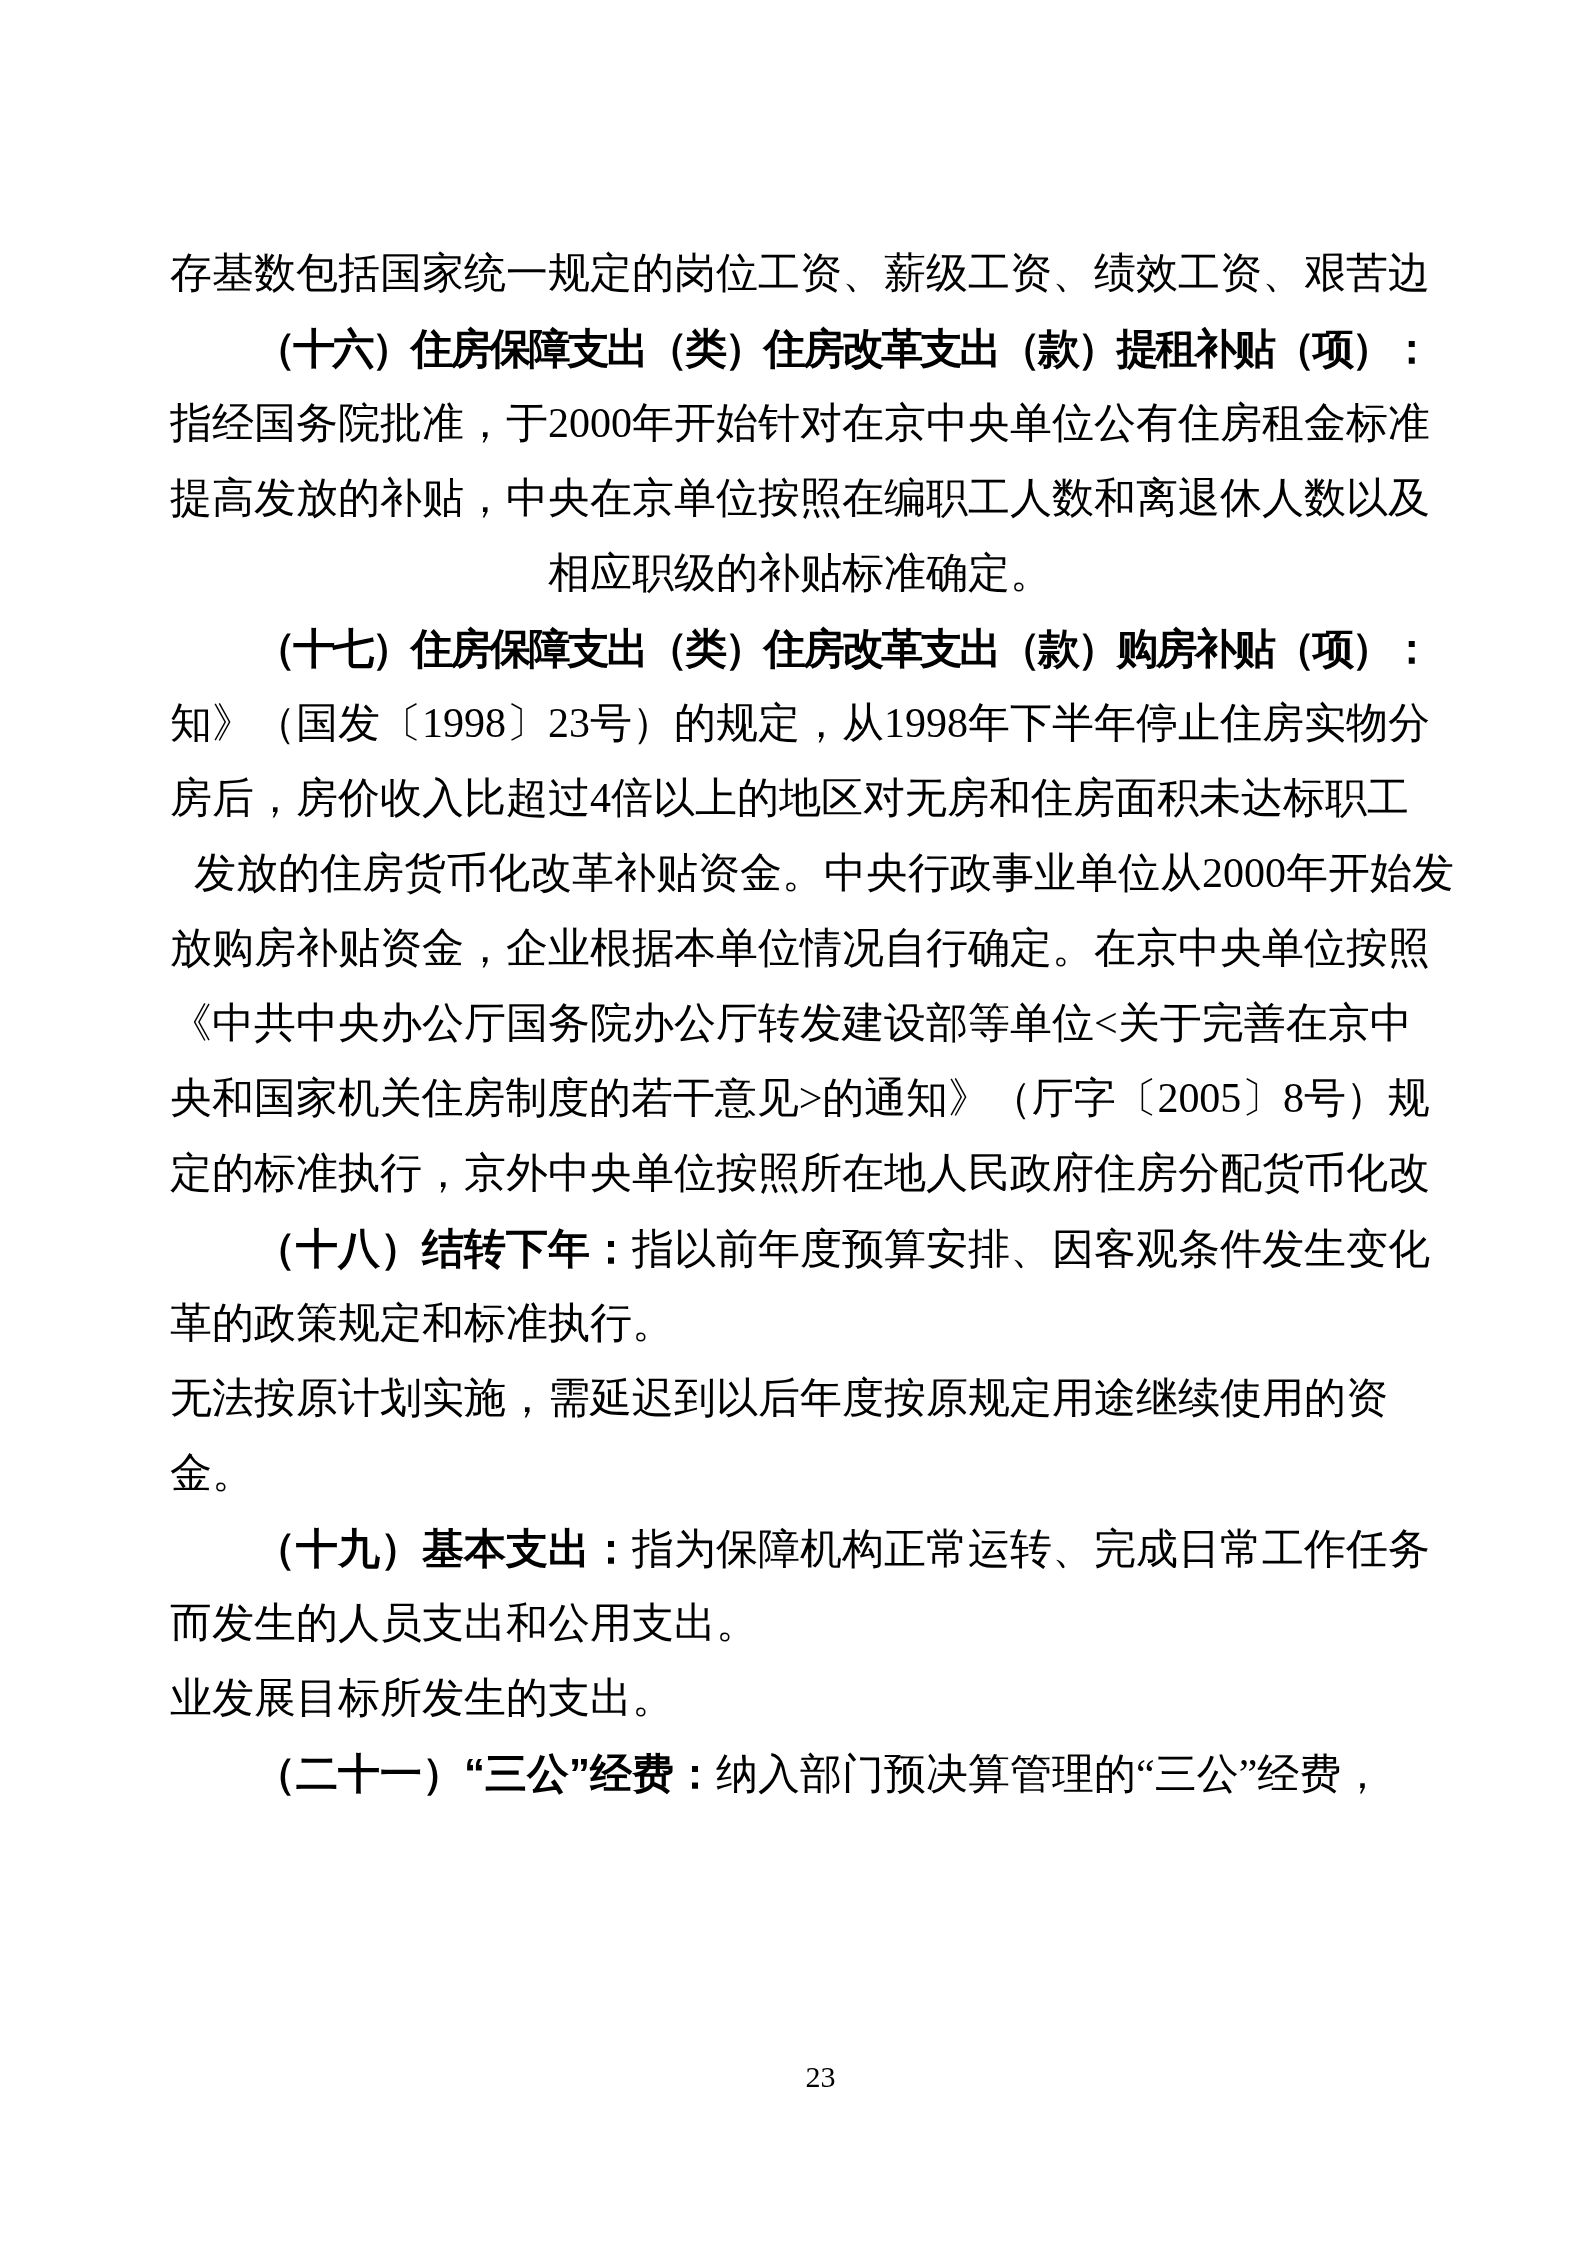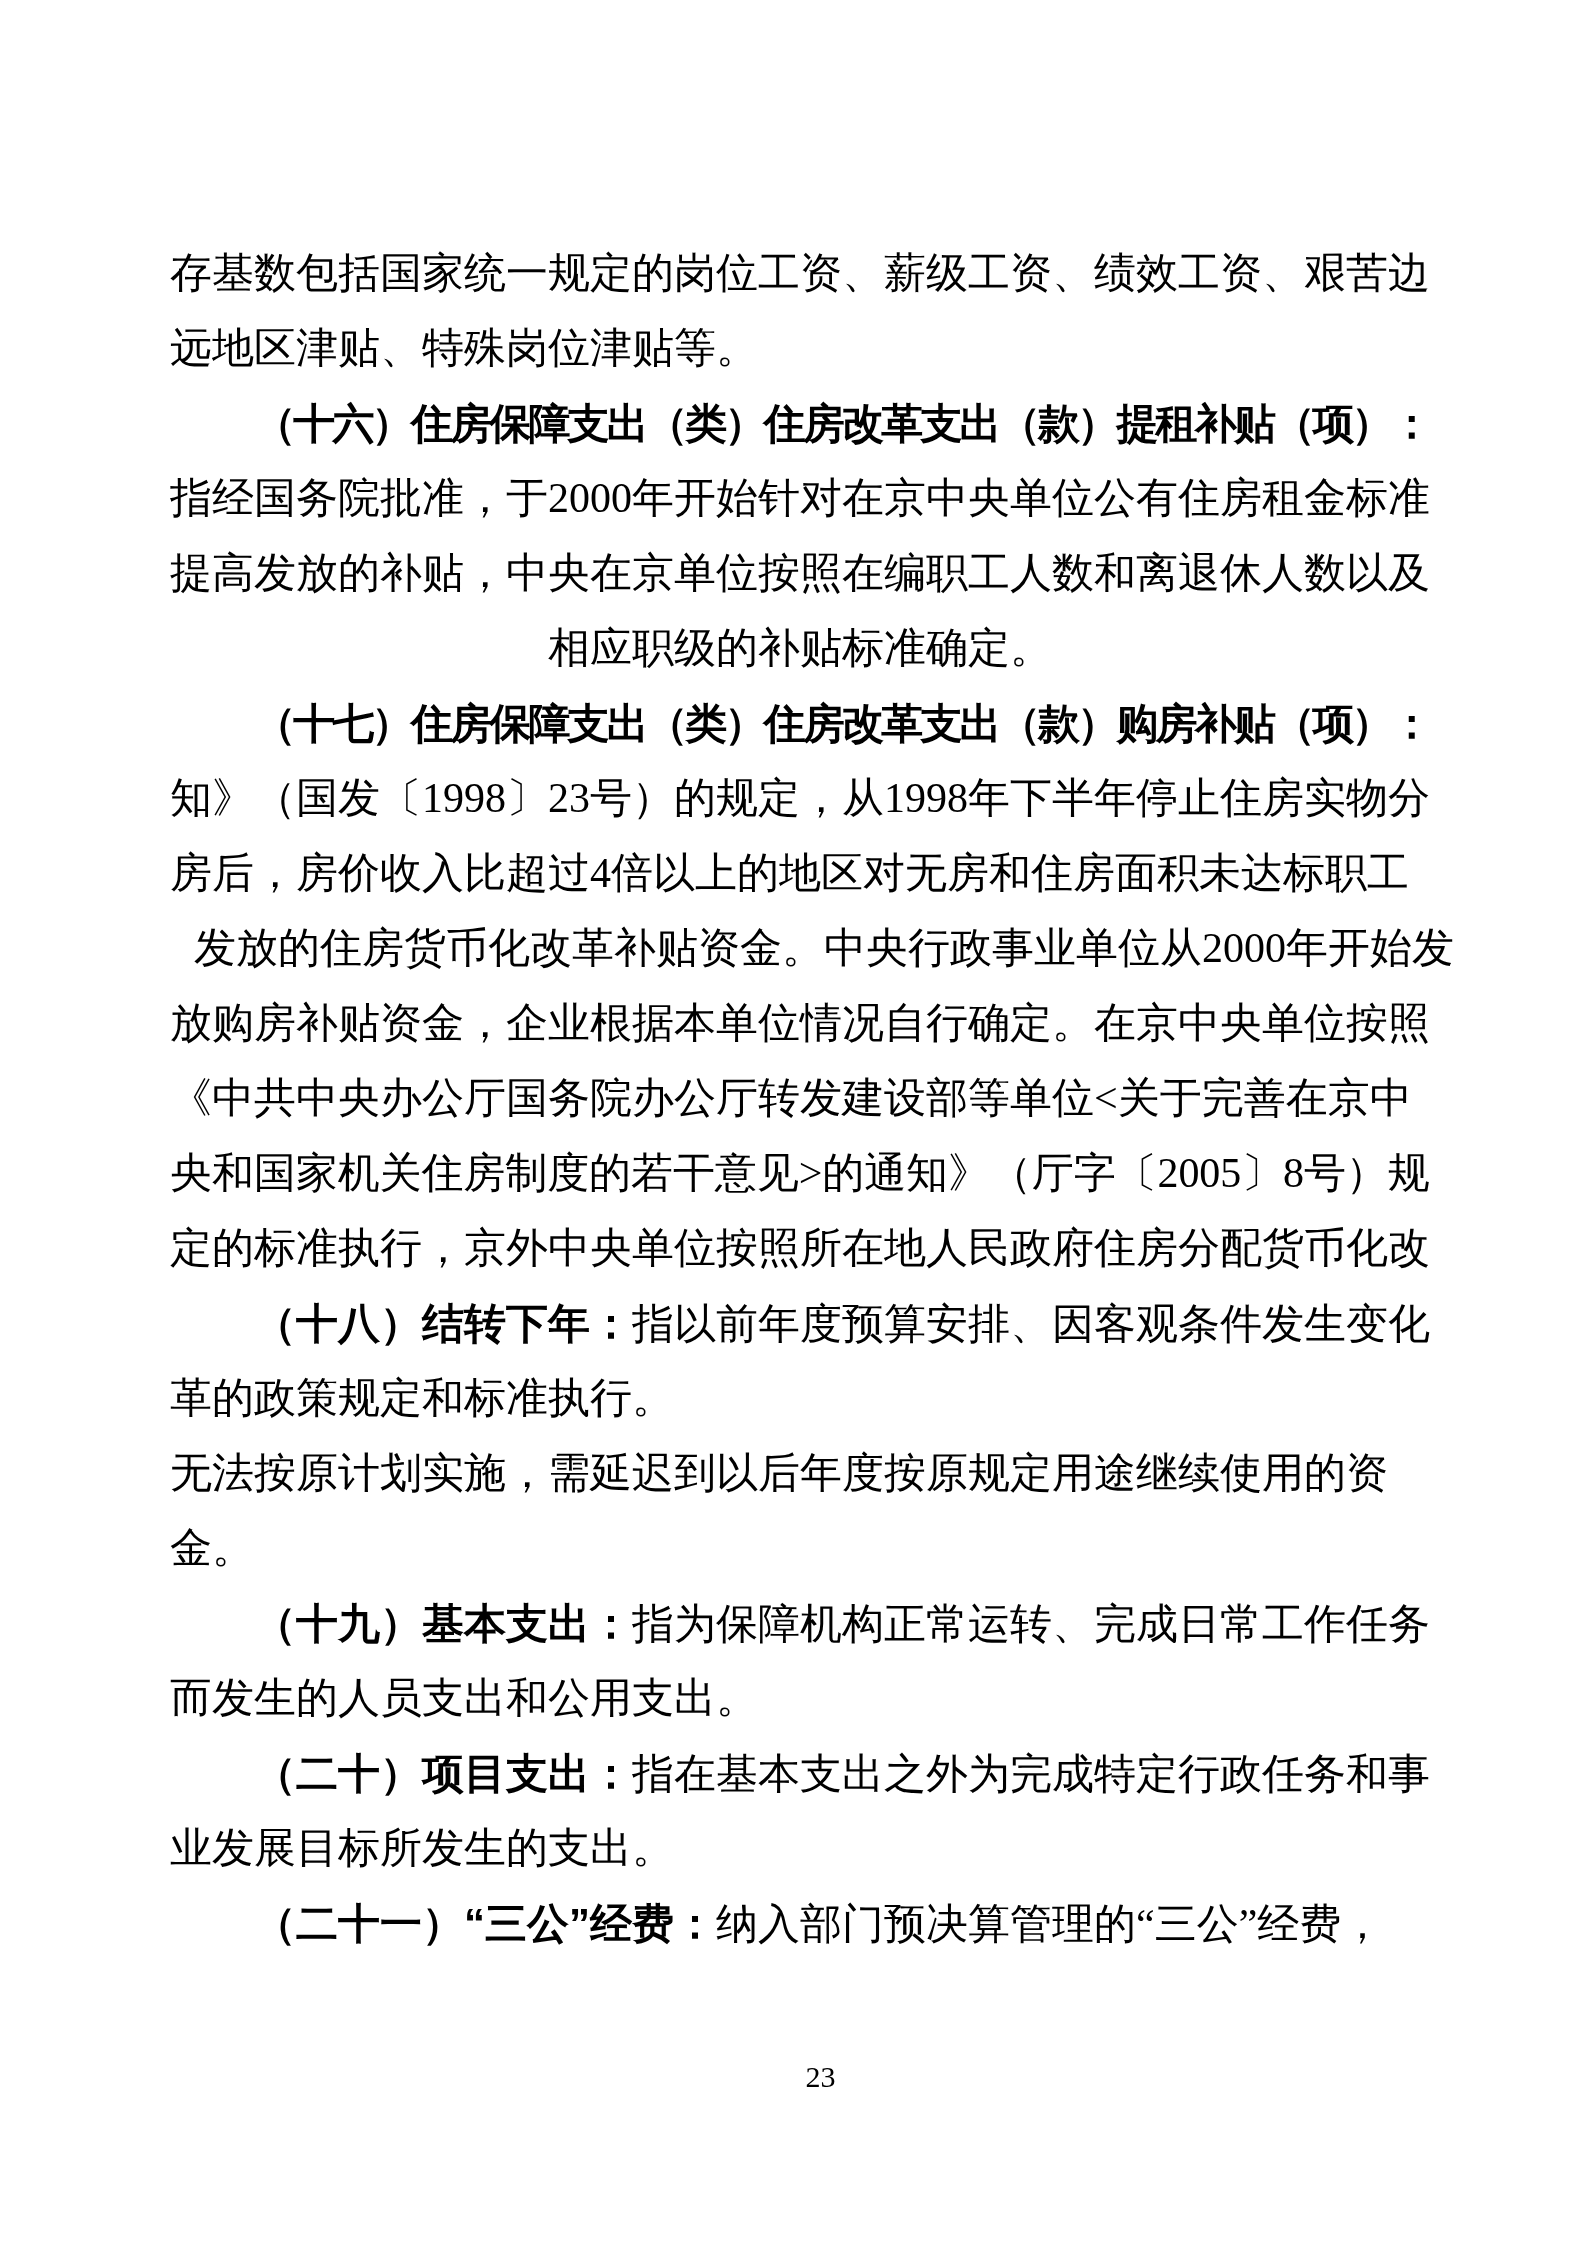--- a/index.html
+++ b/index.html
@@ -51,39 +51,37 @@
     font-size: 30px;
     color: #000000;
   }
 </style>
 </head>
 <body>
 
 <div class="page">
   <div class="doc-body" id="doc-body">
       <div class="line" style="letter-spacing: 0px;"><span class="run">存基数包括国家统一规定的岗位工资、薪级工资、绩效工资、艰苦边</span></div>
-      <div class="line" style="letter-spacing: 0px;"><span class="run">远地区津贴、特殊岗位津贴等。</span></div>
       <div class="line indent" style="letter-spacing: -2.8px;"><span class="run bold">（十六）住房保障支出（类）住房改革支出（款）提租补贴（项）：</span></div>
       <div class="line" style="letter-spacing: 0px;"><span class="run">指经国务院批准，于2000年开始针对在京中央单位公有住房租金标准</span></div>
       <div class="line" style="letter-spacing: 0px;"><span class="run">提高发放的补贴，中央在京单位按照在编职工人数和离退休人数以及</span></div>
       <div class="line" style="letter-spacing: 0px; text-align: center;"><span class="run">相应职级的补贴标准确定。</span></div>
       <div class="line indent" style="letter-spacing: -2.8px;"><span class="run bold">（十七）住房保障支出（类）住房改革支出（款）购房补贴（项）：</span></div>
       <div class="line" style="letter-spacing: 0px;"><span class="run">知》（国发〔1998〕23号）的规定，从1998年下半年停止住房实物分</span></div>
       <div class="line" style="letter-spacing: 0px;"><span class="run">房后，房价收入比超过4倍以上的地区对无房和住房面积未达标职工</span></div>
       <div class="line" style="letter-spacing: 0px; margin-left: 24px;"><span class="run">发放的住房货币化改革补贴资金。中央行政事业单位从2000年开始发</span></div>
       <div class="line" style="letter-spacing: 0px;"><span class="run">放购房补贴资金，企业根据本单位情况自行确定。在京中央单位按照</span></div>
       <div class="line" style="letter-spacing: 0px;"><span class="run">《中共中央办公厅国务院办公厅转发建设部等单位&lt;关于完善在京中</span></div>
       <div class="line" style="letter-spacing: -0.0909091px;"><span class="run">央和国家机关住房制度的若干意见&gt;的通知》（厅字〔2005〕8号）规</span></div>
       <div class="line" style="letter-spacing: 0px; text-align: right;"><span class="run">定的标准执行，京外中央单位按照所在地人民政府住房分配货币化改</span></div>
       <div class="line indent" style="letter-spacing: 0px;"><span class="run bold">（十八）结转下年：</span><span class="run">指以前年度预算安排、因客观条件发生变化</span></div>
       <div class="line" style="letter-spacing: 0px;"><span class="run">革的政策规定和标准执行。</span></div>
       <div class="line" style="letter-spacing: 0px;"><span class="run">无法按原计划实施，需延迟到以后年度按原规定用途继续使用的资</span></div>
       <div class="line" style="letter-spacing: 0px;"><span class="run">金。</span></div>
       <div class="line indent" style="letter-spacing: 0px;"><span class="run bold">（十九）基本支出：</span><span class="run">指为保障机构正常运转、完成日常工作任务</span></div>
       <div class="line" style="letter-spacing: 0px;"><span class="run">而发生的人员支出和公用支出。</span></div>
-      <div class="line indent" style="letter-spacing: 0px;"><span class="run bold">（二十）项目支出：</span><span class="run">指在基本支出之外为完成特定行政任务和事</span></div>
       <div class="line" style="letter-spacing: 0px;"><span class="run">业发展目标所发生的支出。</span></div>
       <div class="line indent" style="letter-spacing: 0px;"><span class="run bold">（二十一）“三公”经费：</span><span class="run">纳入部门预决算管理的“三公”经费，</span></div>
     </div>
   <div class="footer">
     <span>23</span>
   </div>
 </div>
 
 </body></html>

